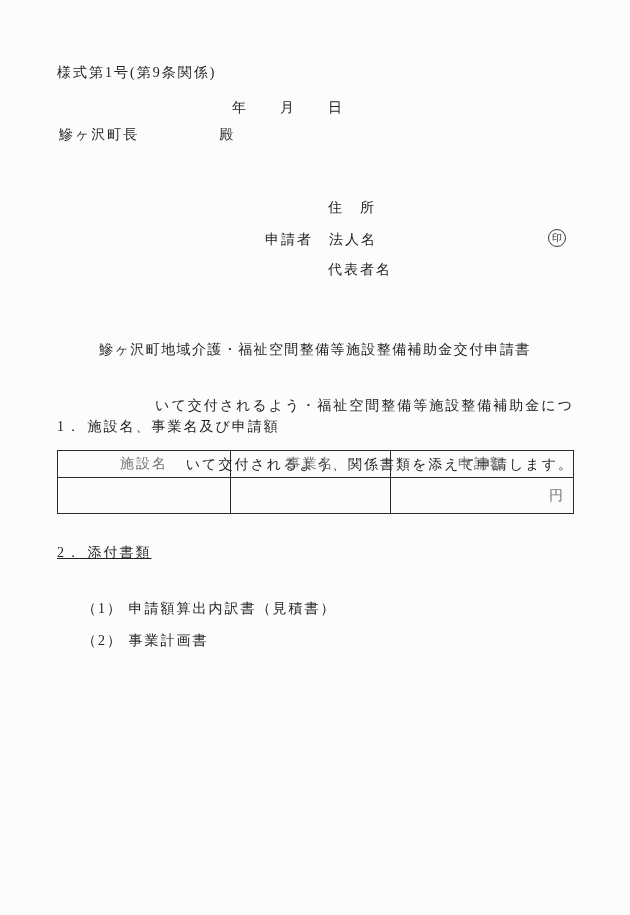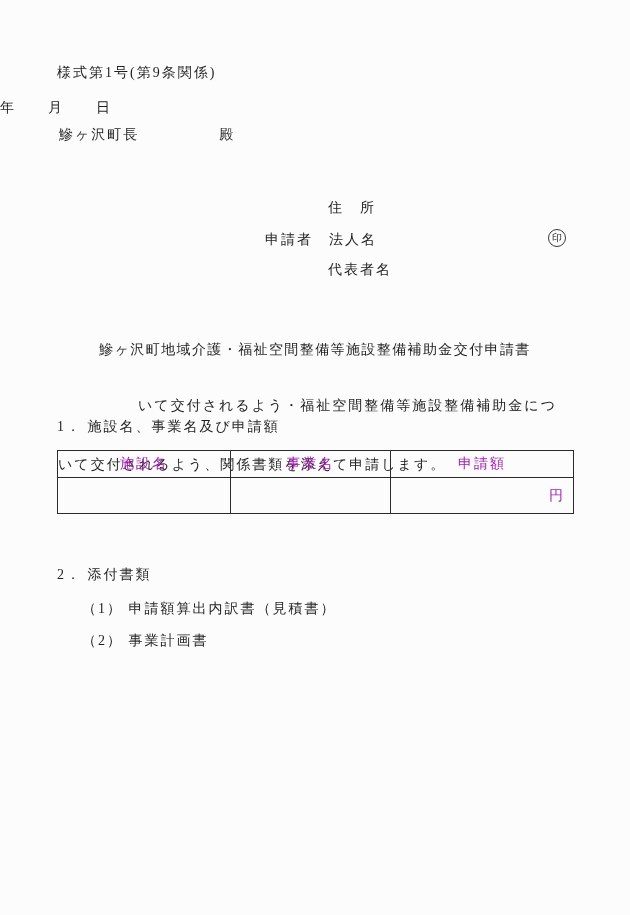--- a/index.html
+++ b/index.html
@@ -12,23 +12,23 @@
     width:630px;
     height:915px;
     margin:0 auto;
     background:#fcfcfc;
     color:#1f1f1f;
     font-size:14px;
     letter-spacing:2px;
     line-height:18px;
     overflow:hidden;
   }
-  .abs{position:absolute;white-space:pre;}
+  .abs{position:absolute;white-space:pre;text-align:right;}
   .form-number{left:57px;top:64px;}
-  .date-line{left:0;top:99px;width:576px;text-align:left;}
+  .date-line{left:0;top:99px;width:576px;text-align:center;}
   .addressee{left:59px;top:126px;}
   .addr-label{left:328px;top:199px;}
   .applicant-line{left:265px;top:231px;}
   .rep-label{left:328px;top:261px;}
   .seal{
     left:548px;top:229px;
     width:18px;height:18px;
     border:1px solid #3a3a3a;
     border-radius:50%;
     display:flex;align-items:center;justify-content:center;
@@ -36,30 +36,30 @@
     box-sizing:border-box;
   }
   .doc-title{left:0;top:326px;width:630px;text-align:center;letter-spacing:1.4px;white-space:pre;margin-top:15px;}
   .body-par{left:58px;top:358px;width:516px;}
   .body-par .line{white-space:pre;line-height:23px;}
   .sec1-heading{left:57px;top:418px;}
   .facilities-table{
     position:absolute;left:57px;top:450px;
     border-collapse:collapse;table-layout:fixed;
     width:516px;
-    font-size:14px;letter-spacing:2px;color:#a21caf;
+    font-size:14px;letter-spacing:2px;color:#737373;
   }
   .facilities-table td{
     border:1px solid #2b2b2b;
     padding:0;
   }
   .facilities-table .hdr td{height:26px;text-align:center;vertical-align:middle;}
   .facilities-table .data td{height:35px;vertical-align:middle;}
   .facilities-table .data td.amount{text-align:right;padding-right:8px;}
-  .sec2-heading{left:57px;top:566px;}
+  .sec2-heading{left:57px;top:544px;text-decoration:underline;}
   .attach-1{left:82px;top:600px;}
   .attach-2{left:82px;top:632px;}
 </style>
 </head>
 <body>
 
 <div class="page">
 
   <div class="abs form-number">様式第1号(第9条関係)</div>
 

